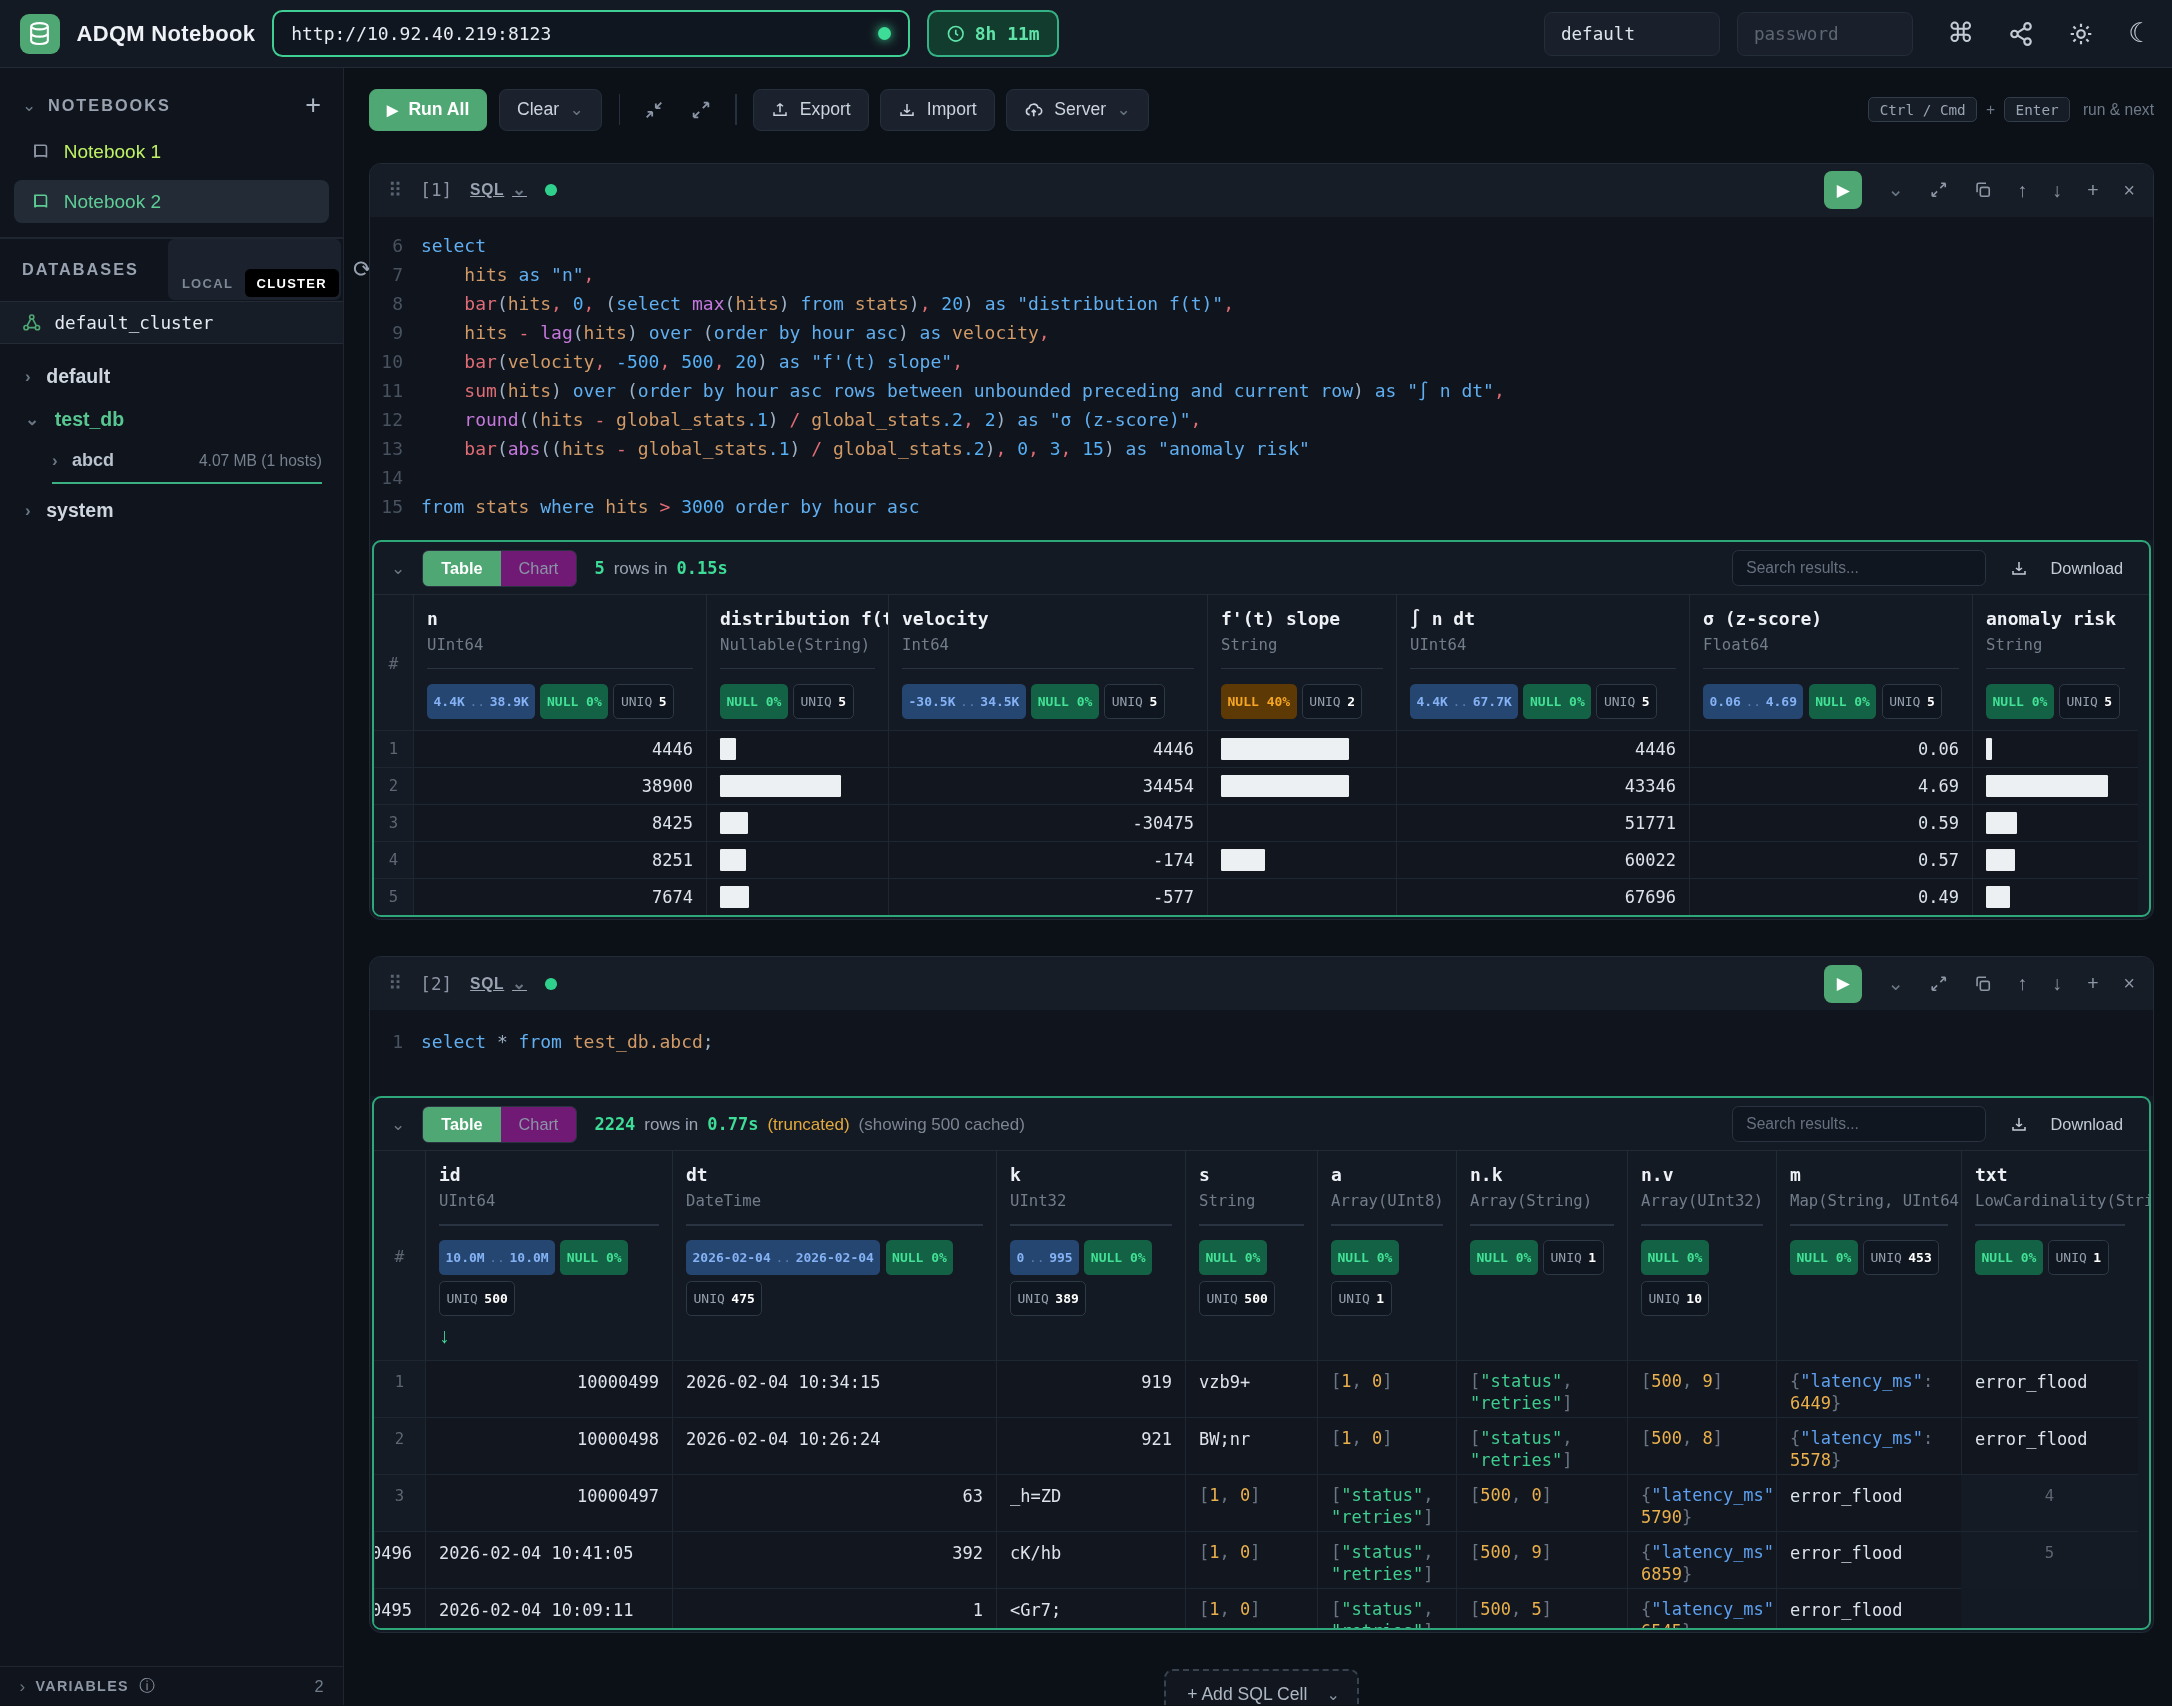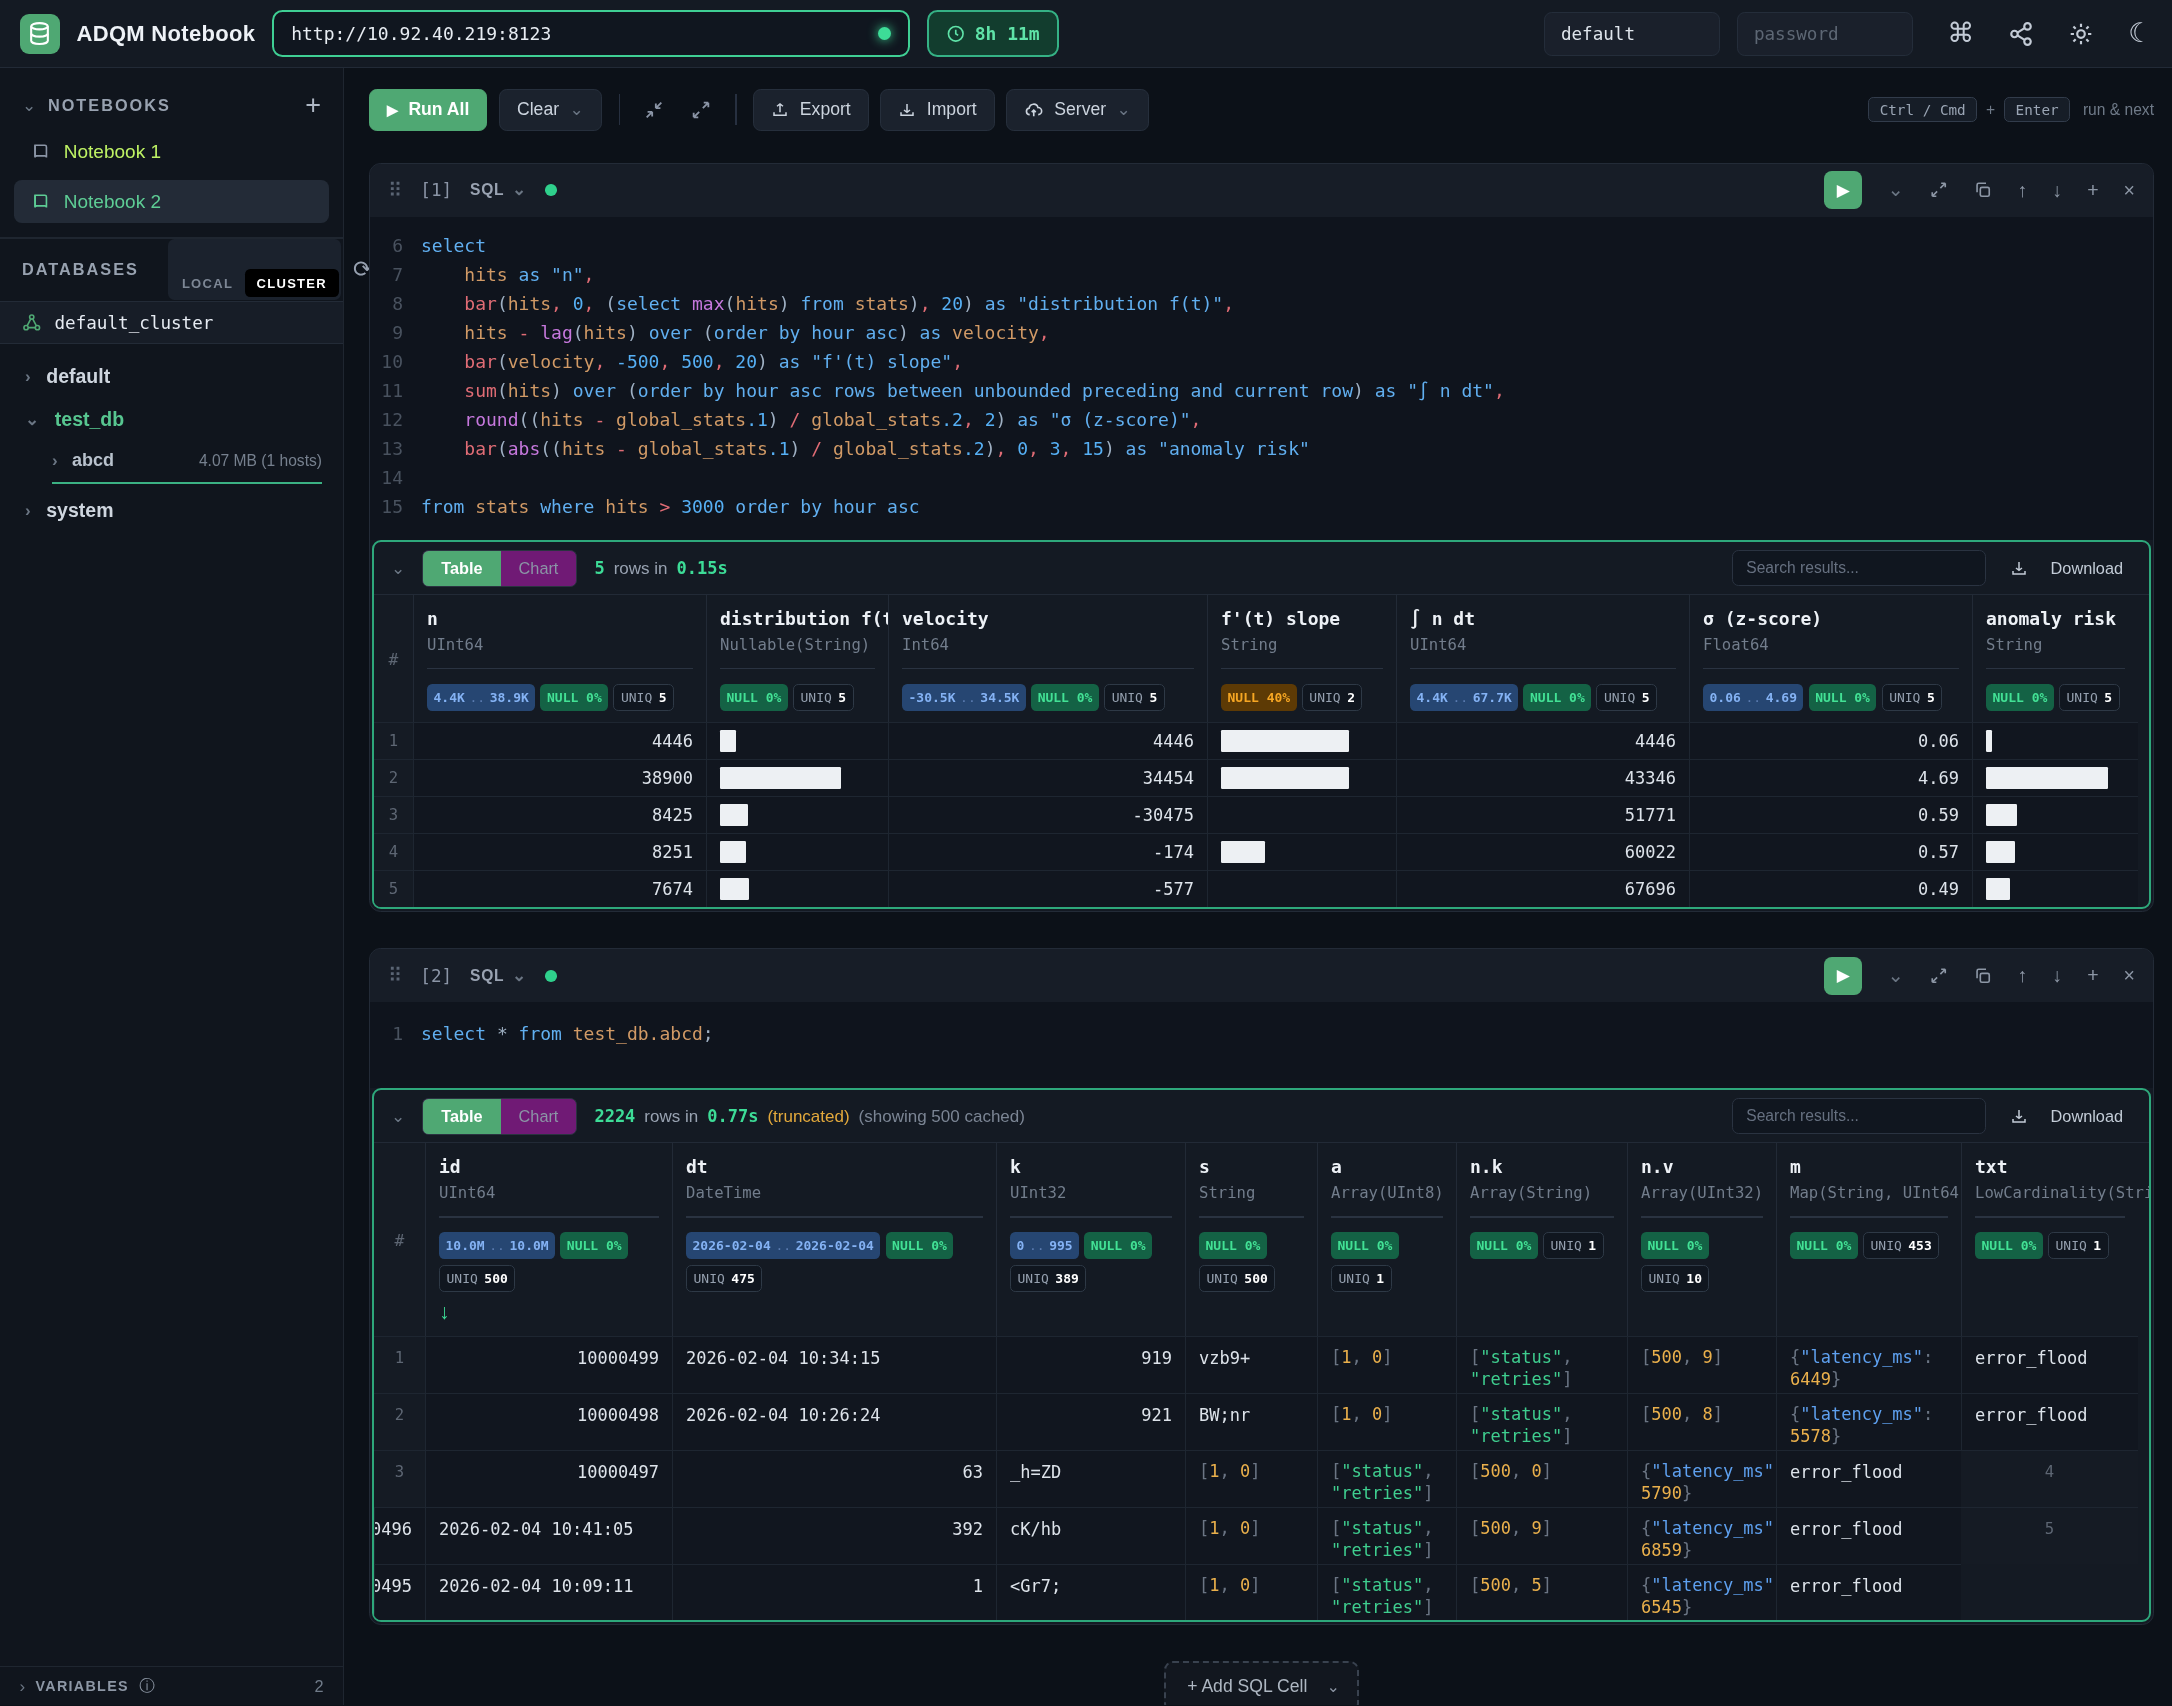--- a/index.html
+++ b/index.html
@@ -76,21 +76,21 @@
          font-family:"DejaVu Sans Mono",monospace; font-size:14.3px; color:#9aa5b4; }
   .kbd-plus { color:#6f7a88; font-size:15.6px; }
   .kbd-hint { color:#6f7a88; font-size:15.6px; margin-left:3.9px; }
 
   
   .cell { background:#141a23; border:1.3px solid #232b37; border-radius:11.7px; margin-bottom:36px; overflow:hidden; }
   .cell-head { height:53px; display:flex; align-items:center; gap:18px; padding:0 18px; background:#171d27; }
   .drag { color:#5a6574; font-size:19.5px; cursor:grab; }
   .cell-index { font-family:"DejaVu Sans Mono",monospace; font-size:17.6px; color:#8b95a6; }
   .lang { display:flex; gap:7.8px; color:#9aa3b2; font-size:15.6px;
-          font-weight:bold; letter-spacing:0.7px; cursor:pointer; }
+          font-weight:bold; letter-spacing:0.7px; cursor:pointer;text-decoration:underline; }
   .status-dot { width:11.7px; height:11.7px; border-radius:50%; background:#2fd08c; }
   .cell-actions { margin-left:auto; display:flex; align-items:center; gap:25px; color:#8d97a6; }
   .act { font-size:19.5px; cursor:pointer; display:flex; align-items:center; }
   .play-btn { width:38px; height:38px; border-radius:7.8px; background:#4fa873; color:#fff;
               display:flex; align-items:center; justify-content:center; font-size:17px; cursor:pointer; }
 
   
   .code { background:#0f141d; padding:14.3px 0 19.5px; }
   .code.short { padding:17px 0 40px; }
   .code-line { display:flex; line-height:29px; font-family:"DejaVu Sans Mono",monospace; font-size:18px; min-height:29px; }
@@ -121,21 +121,21 @@
   
   .tbl { display:grid; border-top:1.3px solid #222a36; }
   .th { padding:13px 13px 11.7px; border-left:1.3px solid #222a36; background:#141a23; }
   .th.first { border-left:none; }
   .th.idx { display:flex; align-items:center; justify-content:center; color:#5d6673;
             font-family:"DejaVu Sans Mono",monospace; font-size:16.3px; background:#151b24; }
   .th-name { font-family:"DejaVu Sans Mono",monospace; font-weight:bold; font-size:18px; color:#edf1f6; white-space:nowrap; }
   .th-type { font-family:"DejaVu Sans Mono",monospace; font-size:15.6px; color:#727d8c; margin-top:6.5px; white-space:nowrap; }
   .th-rule { height:1.3px; background:#2a3341; margin:14.3px 0; }
   .chips { display:flex; flex-wrap:wrap; gap:6.5px 5.2px; }
-  .chip { height:27px; display:inline-flex; align-items:center; border-radius:5.2px; padding:0 6.5px;
+  .chip { height:35px; display:inline-flex; align-items:center; border-radius:5.2px; padding:0 6.5px;
           font-family:"DejaVu Sans Mono",monospace; font-size:13px; font-weight:bold; white-space:nowrap; }
   .chip.range { background:#264672; color:#84b2f4; }
   .chip.range .dots { color:#5a7bb0; padding:0 4.6px; font-weight:normal; }
   .chip.null { background:#146245; color:#42e195; }
   .chip.warn { background:#5d3a05; color:#f6a623; }
   .chip.uniq { background:#10161f; border:1.3px solid #2e3946; color:#95a0af; font-weight:normal; }
   .chip.uniq b { color:#ffffff; margin-left:6.5px; font-weight:bold; }
   .sort { color:#3ddc97; font-size:21px; margin-top:7.8px; }
   .td { border-top:1.3px solid #1e2631; border-left:1.3px solid #1e2631; padding:0 13px;
         display:flex; align-items:center; height:37px; font-family:"DejaVu Sans Mono",monospace;

